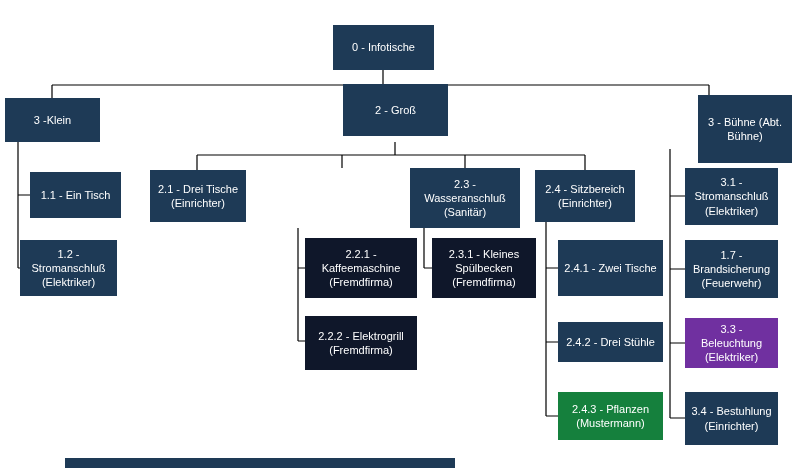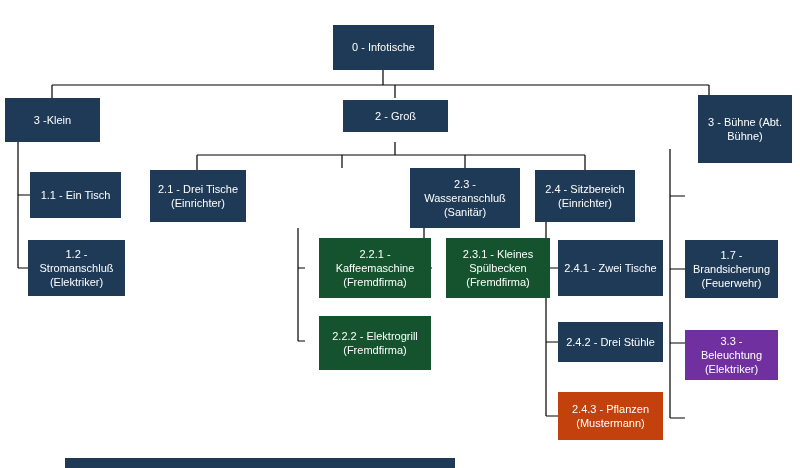--- a/index.html
+++ b/index.html
@@ -18,23 +18,23 @@
   .node{
     position:absolute;
     display:flex;align-items:center;justify-content:center;
     text-align:center;
     color:#ffffff;
     font-size:11px;line-height:1.3;
     padding:11px 4px;
     box-sizing:border-box;
   }
   .navy{background:#1e3a56;}
-  .red{background:#14532d;margin-left:14px;}
-  .green{background:#c2410c;}
-  .purple{background:#7030a0;margin-top:12px;}
+  .red{background:#0f172a;}
+  .green{background:#15803d;}
+  .purple{background:#7030a0;}
   .partial-bar{
     position:absolute;
     background:#1e3a56;
   }
 </style>
 </head>
 <body>
 
 <div id="stage">
 
@@ -51,37 +51,39 @@
     <path d="M424 228 V268 M424 268 H432"></path>
 
     <path d="M546 222 V416 M546 268 H558 M546 342 H558 M546 416 H558"></path>
 
     <path d="M670 149 V418 M670 196 H685 M670 269 H685 M670 343 H685 M670 418 H685"></path>
   </svg>
 
   <div class="node navy" style="left:333px;top:25px;width:101px;height:45px">0 - Infotische</div>
 
   <div class="node navy" style="left:5px;top:98px;width:95px;height:44px">3 -Klein</div>
-  <div class="node navy" style="left:343px;top:100px;width:105px;height:32px">2 - Groß</div>
+  <div class="node navy" style="left:343px;top:84px;width:105px;height:52px">2 - Groß</div>
   <div class="node navy" style="left:698px;top:95px;width:94px;height:68px">3 - Bühne (Abt. Bühne)</div>
 
   <div class="node navy" style="left:30px;top:172px;width:91px;height:46px">1.1 - Ein Tisch</div>
-  <div class="node navy" style="left:28px;top:240px;width:97px;height:56px">1.2 - Stromanschluß (Elektriker)</div>
+  <div class="node navy" style="left:20px;top:240px;width:97px;height:56px">1.2 - Stromanschluß (Elektriker)</div>
 
   <div class="node navy" style="left:150px;top:170px;width:96px;height:52px">2.1 - Drei Tische (Einrichter)</div>
   <div class="node navy" style="left:410px;top:168px;width:110px;height:60px">2.3 - Wasseranschluß (Sanitär)</div>
   <div class="node navy" style="left:535px;top:170px;width:100px;height:52px">2.4 - Sitzbereich (Einrichter)</div>
 
   <div class="node red" style="left:305px;top:238px;width:112px;height:60px">2.2.1 - Kaffeemaschine (Fremdfirma)</div>
   <div class="node red" style="left:305px;top:316px;width:112px;height:54px">2.2.2 - Elektrogrill (Fremdfirma)</div>
 
   <div class="node red" style="left:432px;top:238px;width:104px;height:60px">2.3.1 - Kleines Spülbecken (Fremdfirma)</div>
 
   <div class="node navy" style="left:558px;top:240px;width:105px;height:56px">2.4.1 - Zwei Tische</div>
   <div class="node navy" style="left:558px;top:322px;width:105px;height:40px">2.4.2 - Drei Stühle</div>
   <div class="node green" style="left:558px;top:392px;width:105px;height:48px">2.4.3 - Pflanzen (Mustermann)</div>
 
+  <div class="node navy" style="left:685px;top:168px;width:93px;height:57px">3.1 - Stromanschluß (Elektriker)</div>
   <div class="node navy" style="left:685px;top:240px;width:93px;height:58px">1.7 - Brandsicherung (Feuerwehr)</div>
   <div class="node purple" style="left:685px;top:318px;width:93px;height:50px">3.3 - Beleuchtung (Elektriker)</div>
+  <div class="node navy" style="left:685px;top:392px;width:93px;height:53px">3.4 - Bestuhlung (Einrichter)</div>
 
   <div class="partial-bar" style="left:65px;top:458px;width:390px;height:10px"></div>
 
 </div>
 
 </body></html>

